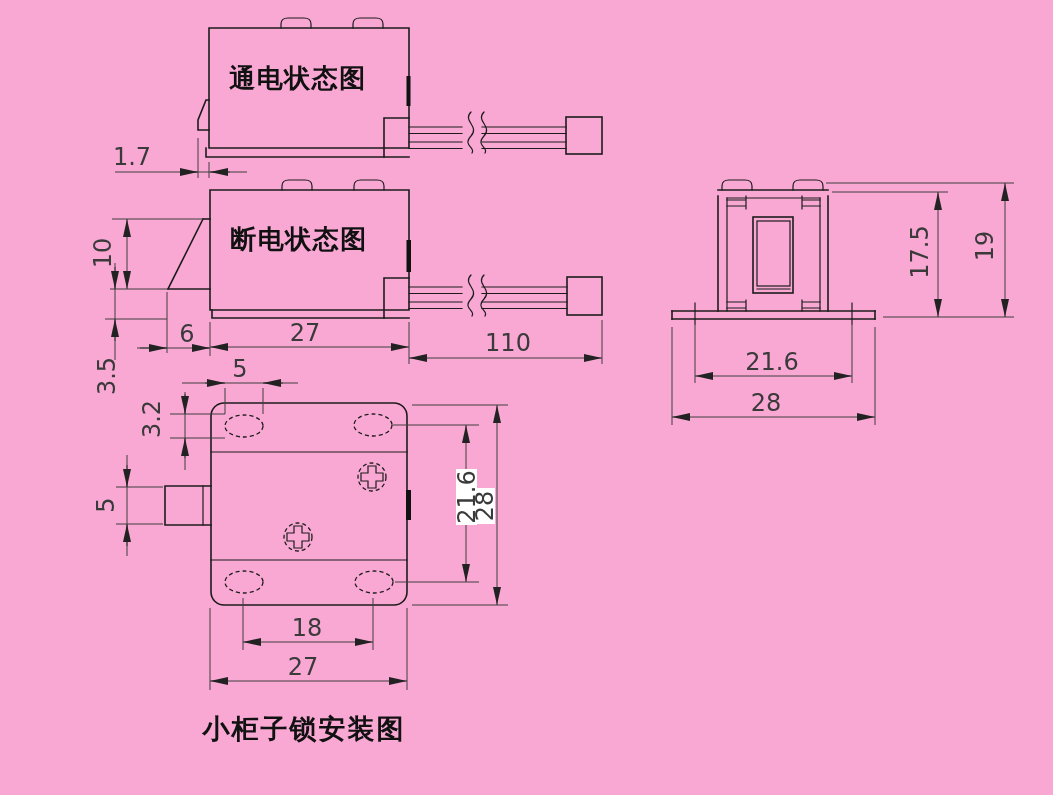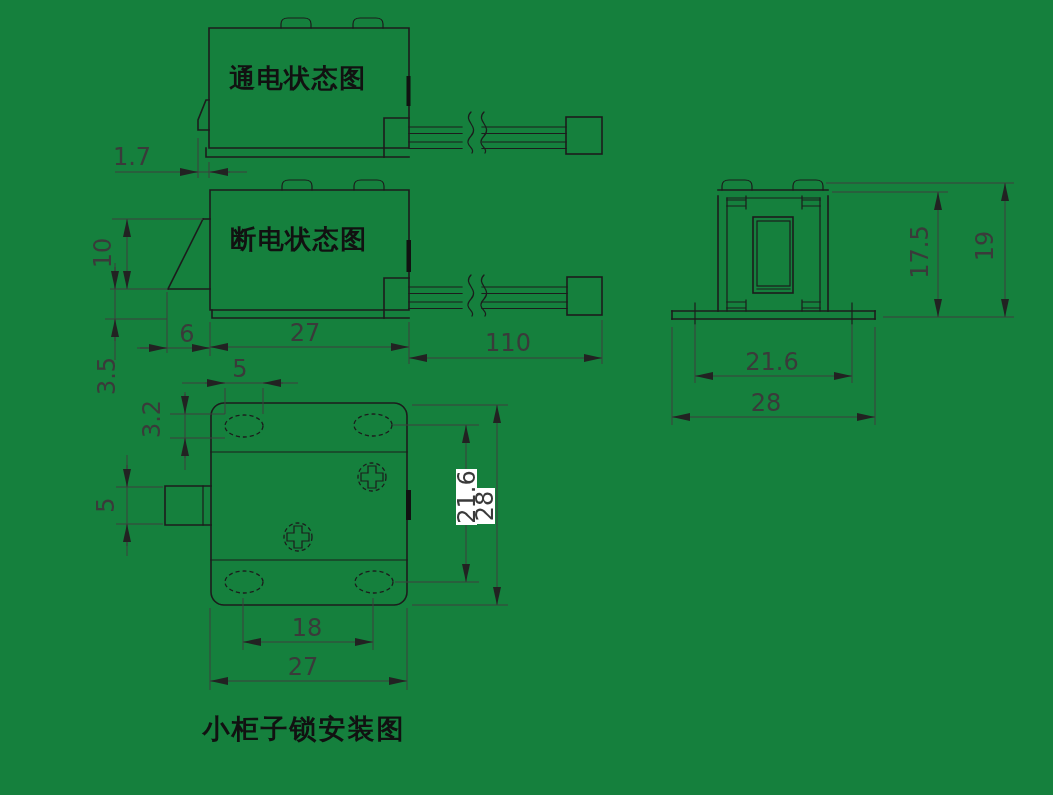--- a/index.html
+++ b/index.html
@@ -1,16 +1,16 @@
 <!DOCTYPE html>
 <html><head>
 <meta charset="utf-8">
 <style>
   html,body{margin:0;padding:0;background:#ffffff;}
-  .stage{position:relative;width:1053px;height:795px;background:#15803d;overflow:hidden;
+  .stage{position:relative;width:1053px;height:795px;background:#f9a8d4;overflow:hidden;
          font-family:"DejaVu Sans","Liberation Sans",sans-serif;}
   svg{display:block;}
   .p   {stroke:#1c1c1c;stroke-width:1.6;fill:none;stroke-linecap:square;}
   .p2  {stroke:#1c1c1c;stroke-width:1.2;fill:none;stroke-linecap:square;}
   .d   {stroke:#3f3f3f;stroke-width:1;fill:none;}
   .dash{stroke:#1c1c1c;stroke-width:1.3;fill:none;stroke-dasharray:4 3;}
   .tick{fill:#111111;stroke:none;}
   .wbg {fill:#ffffff;stroke:none;}
   text.dim{font-family:"DejaVu Sans","Liberation Sans",sans-serif;font-size:24px;
            fill:#3a3a3a;text-anchor:middle;}

